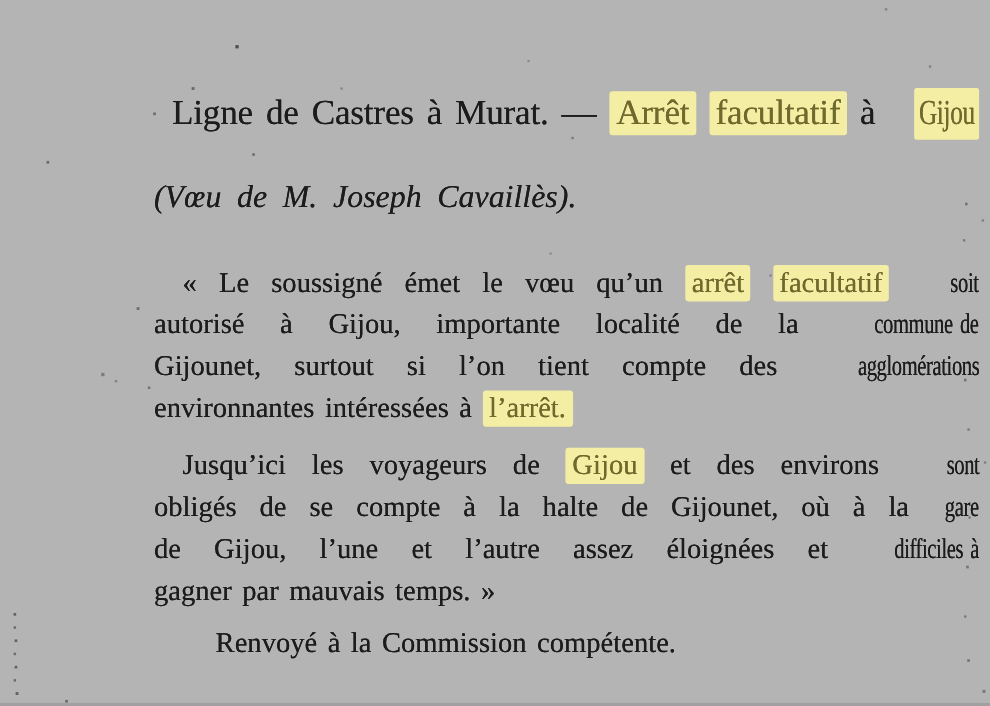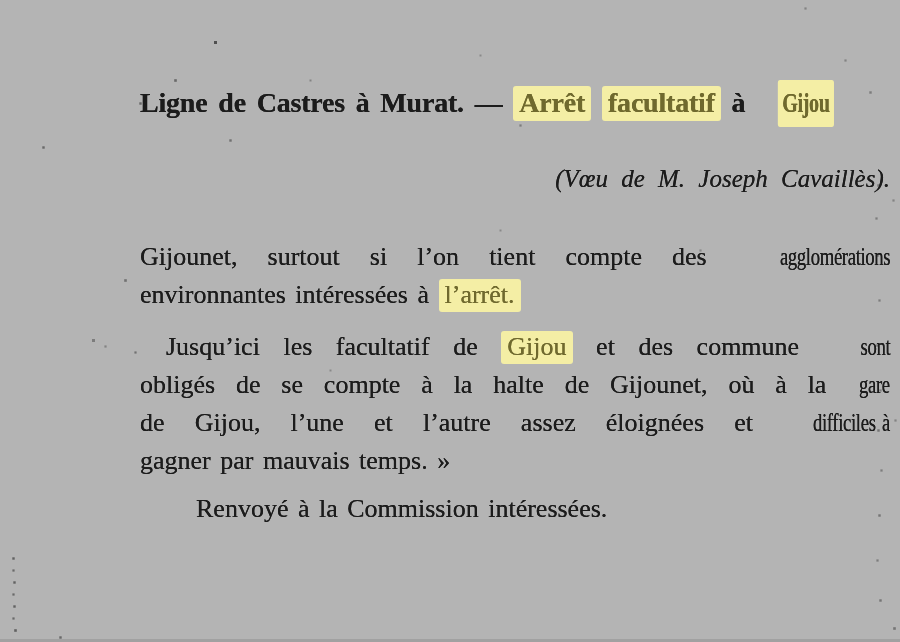--- a/index.html
+++ b/index.html
@@ -22,34 +22,34 @@
   .column {
     position: absolute;
     left: 140px;
     top: 80px;
     width: 750px;
   }
 
   .block { text-shadow: 0 0 0.6px currentColor; }
 
   .b-title {
-    font-weight: 700;
-    font-size: 28px;
+    font-weight: 400;
+    font-size: 32px;
     line-height: 43px;
-    text-align: left;
+    text-align: right;
     word-spacing: 4px;
     letter-spacing: -0.2px;
   }
   .b-title .line { white-space: nowrap; }
 
   .b-subtitle {
     font-style: italic;
-    font-size: 25px;
+    font-size: 29px;
     line-height: 38px;
-    text-align: right;
+    text-align: left;
     word-spacing: 7px;
     margin-top: 33px;
   }
 
   .b-para {
     font-size: 26px;
     line-height: 38px;
     word-spacing: 3px;
   }
   [data-block="p1"] { margin-top: 40px; }
@@ -141,27 +141,29 @@
     <span class="dot"></span>
   </div>
   <div class="column" id="doc">
       <div class="block b-title" data-block="title">
         <div class="line"><span class="">Ligne de Castres à Murat. — </span><span class="hl ">Arrêt</span><span class=""> </span><span class="hl ">facultatif</span><span class=""> à </span><span class="hl squeeze">Gijou</span></div>
       </div>
       <div class="block b-subtitle" data-block="subtitle">
         <div class="line"><span class="">(Vœu de M. Joseph Cavaillès).</span></div>
       </div>
       <div class="block b-para" data-block="p1">
+        <div class="line j ind1"><span class="">« Le soussigné émet le vœu qu’un </span><span class="hl ">arrêt</span><span class=""> </span><span class="hl ">facultatif</span><span class=""> </span><span class="squeeze">soit</span></div>
+        <div class="line j"><span class="">autorisé à Gijou, importante localité de la </span><span class="squeeze">commune de</span></div>
         <div class="line j"><span class="">Gijounet, surtout si l’on tient compte des </span><span class="squeeze">agglomérations</span></div>
         <div class="line"><span class="">environnantes intéressées à </span><span class="hl ">l’arrêt.</span></div>
       </div>
       <div class="block b-para" data-block="p2">
-        <div class="line j ind1"><span class="">Jusqu’ici les facultatif de </span><span class="hl ">Gijou</span><span class=""> et des commune </span><span class="squeeze">sont</span></div>
+        <div class="line j ind1"><span class="">Jusqu’ici les voyageurs de </span><span class="hl ">Gijou</span><span class=""> et des environs </span><span class="squeeze">sont</span></div>
         <div class="line j"><span class="">obligés de se compte à la halte de Gijounet, où à la </span><span class="squeeze">gare</span></div>
         <div class="line j"><span class="">de Gijou, l’une et l’autre assez éloignées et </span><span class="squeeze">difficiles à</span></div>
         <div class="line"><span class="">gagner par mauvais temps. »</span></div>
       </div>
       <div class="block b-para" data-block="p3">
-        <div class="line ind2"><span class="">Renvoyé à la Commission intéressées.</span></div>
+        <div class="line ind2"><span class="">Renvoyé à la Commission compétente.</span></div>
       </div>
     </div>
   <div class="bottom-shade"></div>
 </div>
 
 </body></html>

